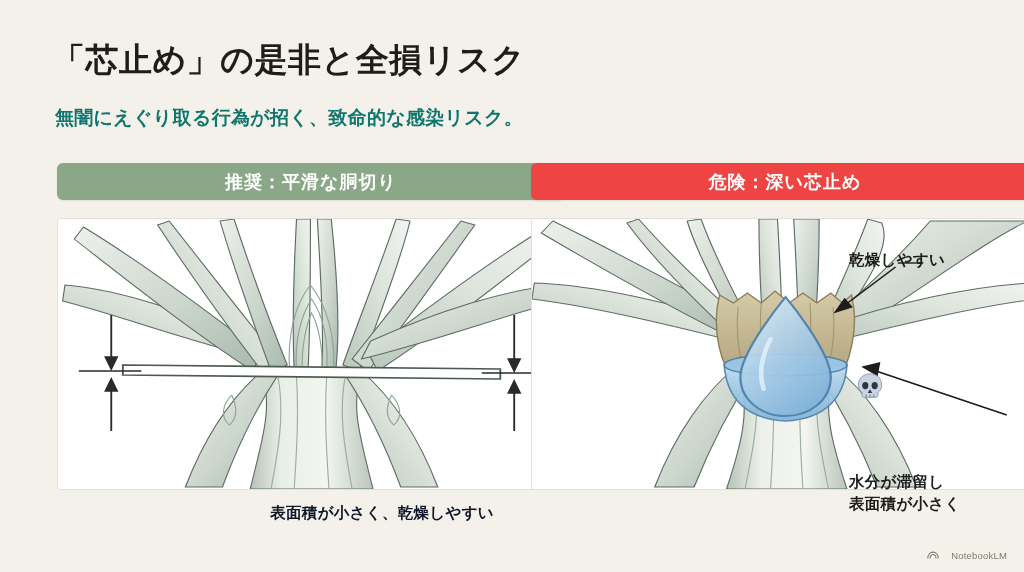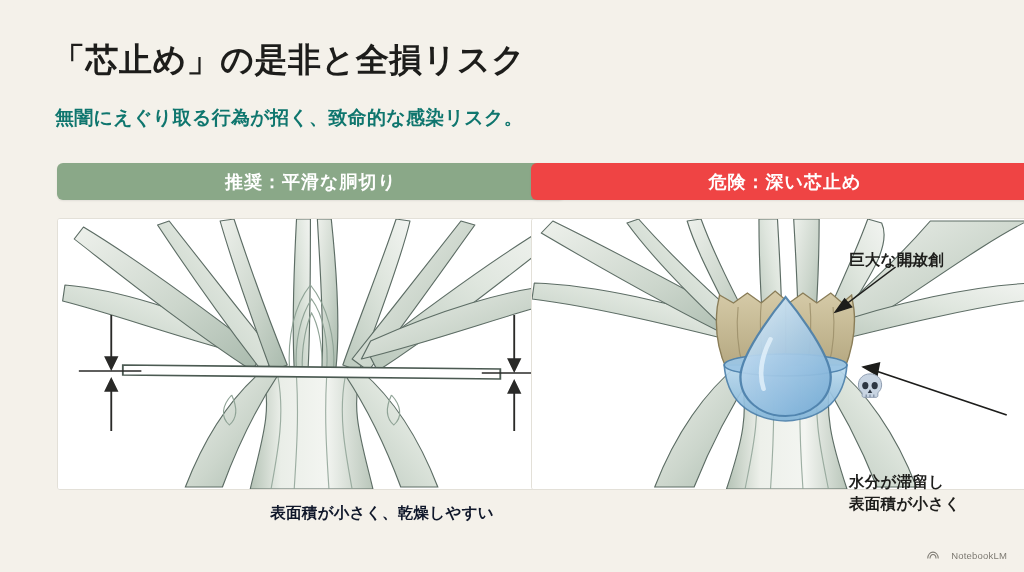--- a/index.html
+++ b/index.html
@@ -264,21 +264,21 @@
           <line x1="316" y1="44" x2="338" y2="44"></line>
           <line x1="314" y1="48" x2="268" y2="88"></line>
           <polygon points="262,93 276,88 270,80"></polygon>
           <line x1="410" y1="196" x2="292" y2="150"></line>
           <polygon points="286,148 300,144 298,156"></polygon>
         </g>
       </svg>
     </div>
   </div>
 
-  <div class="anno anno-wound">巨大な開放創</div>
+  <div class="anno anno-wound">乾燥しやすい</div>
 
   <div class="skull">
     <svg viewBox="0 0 32 32" width="30" height="30">
       <path d="M16,2 C8.8,2 3.6,7 3.6,13.8 C3.6,17.6 5.3,20.3 7.6,22 L7.6,25.2 C7.6,26.2 8.4,27 9.4,27 L22.6,27 C23.6,27 24.4,26.2 24.4,25.2 L24.4,22 C26.7,20.3 28.4,17.6 28.4,13.8 C28.4,7 23.2,2 16,2 Z" fill="#c8d4e2" stroke="#8a99ad" stroke-width="1"></path>
       <ellipse cx="11" cy="14.5" rx="3.3" ry="3.9" fill="#2d3642"></ellipse>
       <ellipse cx="21" cy="14.5" rx="3.3" ry="3.9" fill="#2d3642"></ellipse>
       <path d="M16,18.5 L13.6,22.4 L18.4,22.4 Z" fill="#2d3642"></path>
       <g fill="#8a99ad">
         <rect x="11.2" y="24" width="1.6" height="3"></rect>
         <rect x="15.2" y="24" width="1.6" height="3"></rect>

